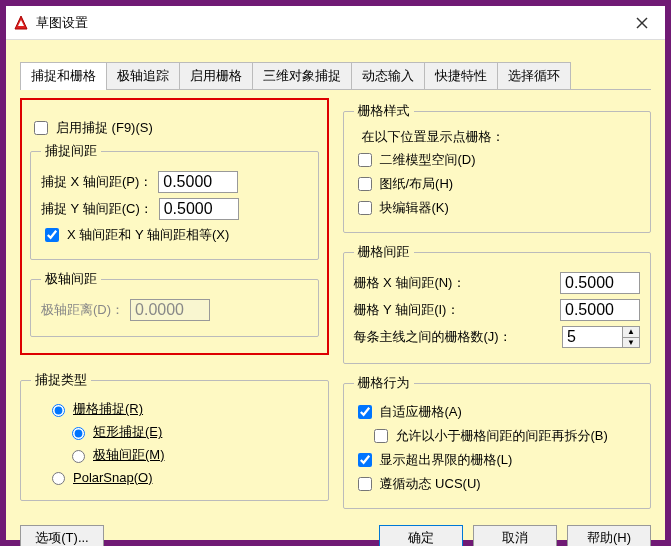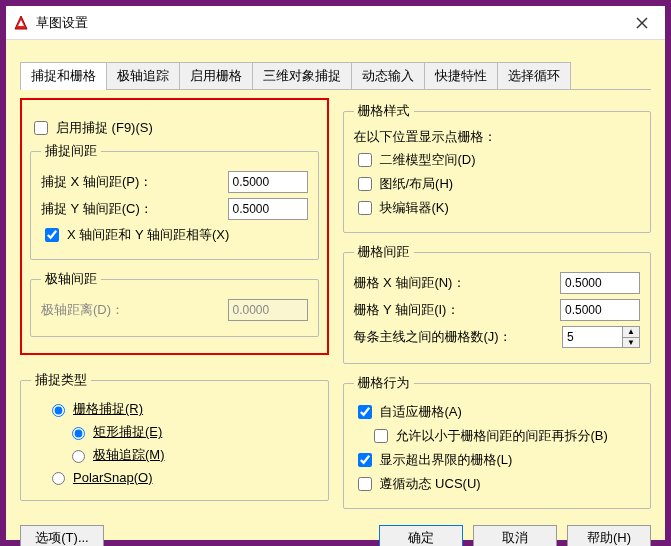--- a/index.html
+++ b/index.html
@@ -91,30 +91,29 @@
     border-radius: 2px;
   }
   legend {
     padding: 0 4px;
     font-size: 13px;
   }
   .row {
     display:flex;
     align-items:center;
     margin: 5px 0;
-    gap: 14px;
-    justify-content: space-between;
+    gap: 6px;
   }
   .row label { white-space: nowrap; }
   input[type=text] {
     width: 80px;
     height: 22px;
     border:1px solid #999;
     padding: 1px 4px;
-    font-size: 12px;
+    font-size: 16px;
     font-family: inherit;
   }
   input.disabled {
     color:#888;
   }
   .chk { display:flex; align-items:center; gap:5px; margin:4px 0; }
   .chk input { width:14px; height:14px; }
   .radio { display:flex; align-items:center; gap:5px; margin:5px 0;text-decoration:underline; }
   .indent1 { padding-left: 16px; }
   .indent2 { padding-left: 36px; }
@@ -231,34 +230,34 @@
           <div class="radio indent1">
             <input type="radio" name="st1" checked="" style="">
             <label>栅格捕捉(R)</label>
           </div>
           <div class="radio indent2">
             <input type="radio" name="st2" checked="" style="">
             <label>矩形捕捉(E)</label>
           </div>
           <div class="radio indent2">
             <input type="radio" name="st2" style="">
-            <label>极轴追踪(M)</label>
+            <label>极轴间距(M)</label>
           </div>
           <div class="radio indent1">
             <input type="radio" name="st1" style="">
             <label>PolarSnap(O)</label>
           </div>
         </fieldset>
       </div>
 
       <div class="col">
 
         <fieldset>
           <legend>栅格样式</legend>
-          <div style="margin:2px 0;">在以下位置显示点栅格：</div>
+          <div style="margin:2px 8px;">在以下位置显示点栅格：</div>
           <div class="chk">
             <input type="checkbox" style="">
             <label>二维模型空间(D)</label>
           </div>
           <div class="chk">
             <input type="checkbox" style="">
             <label>图纸/布局(H)</label>
           </div>
           <div class="chk">
             <input type="checkbox" style="">

